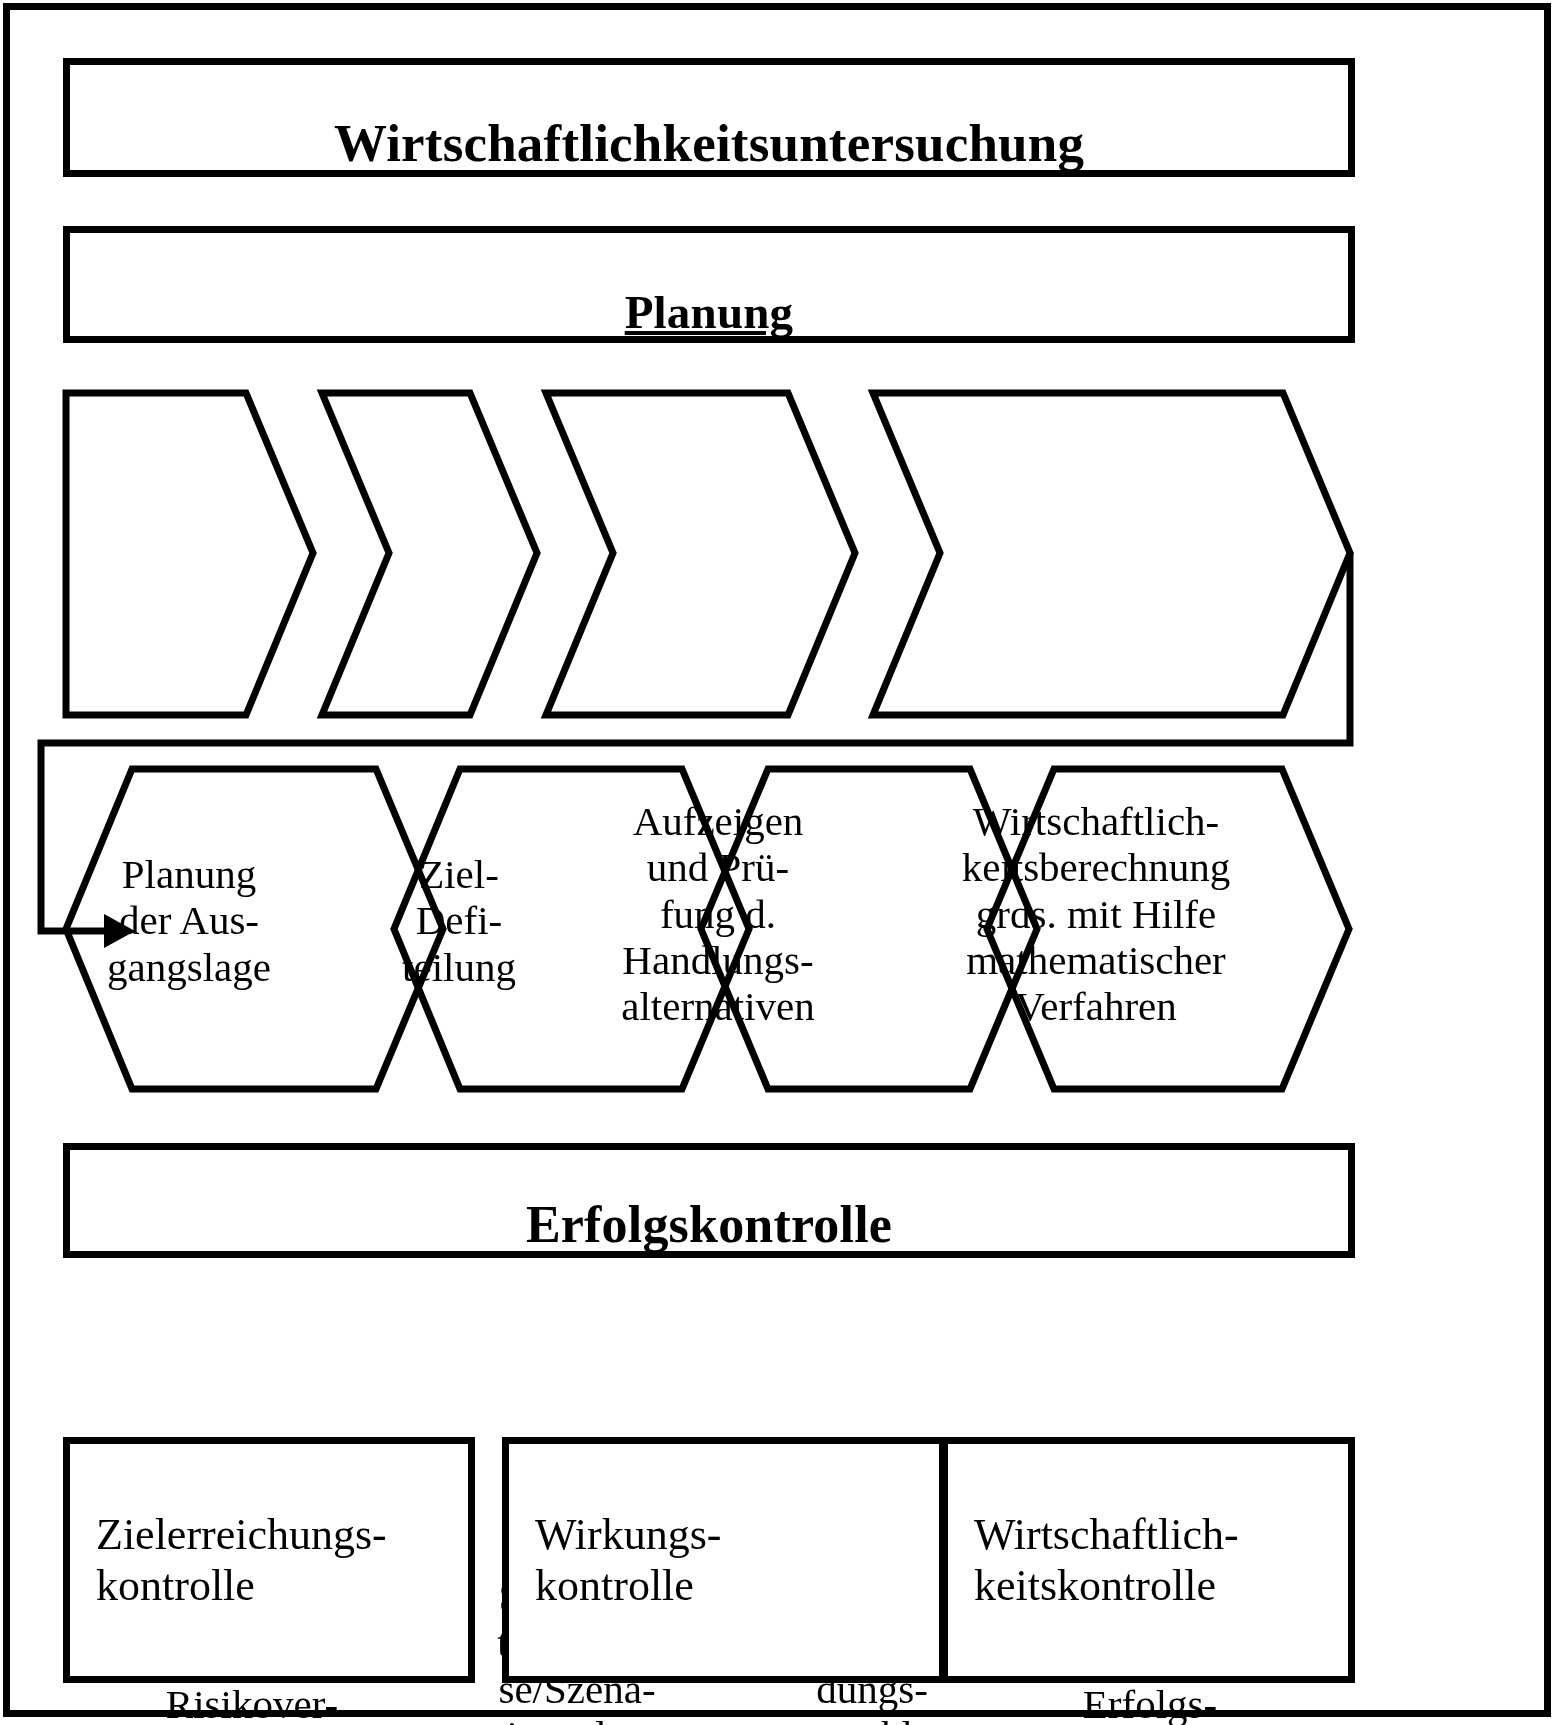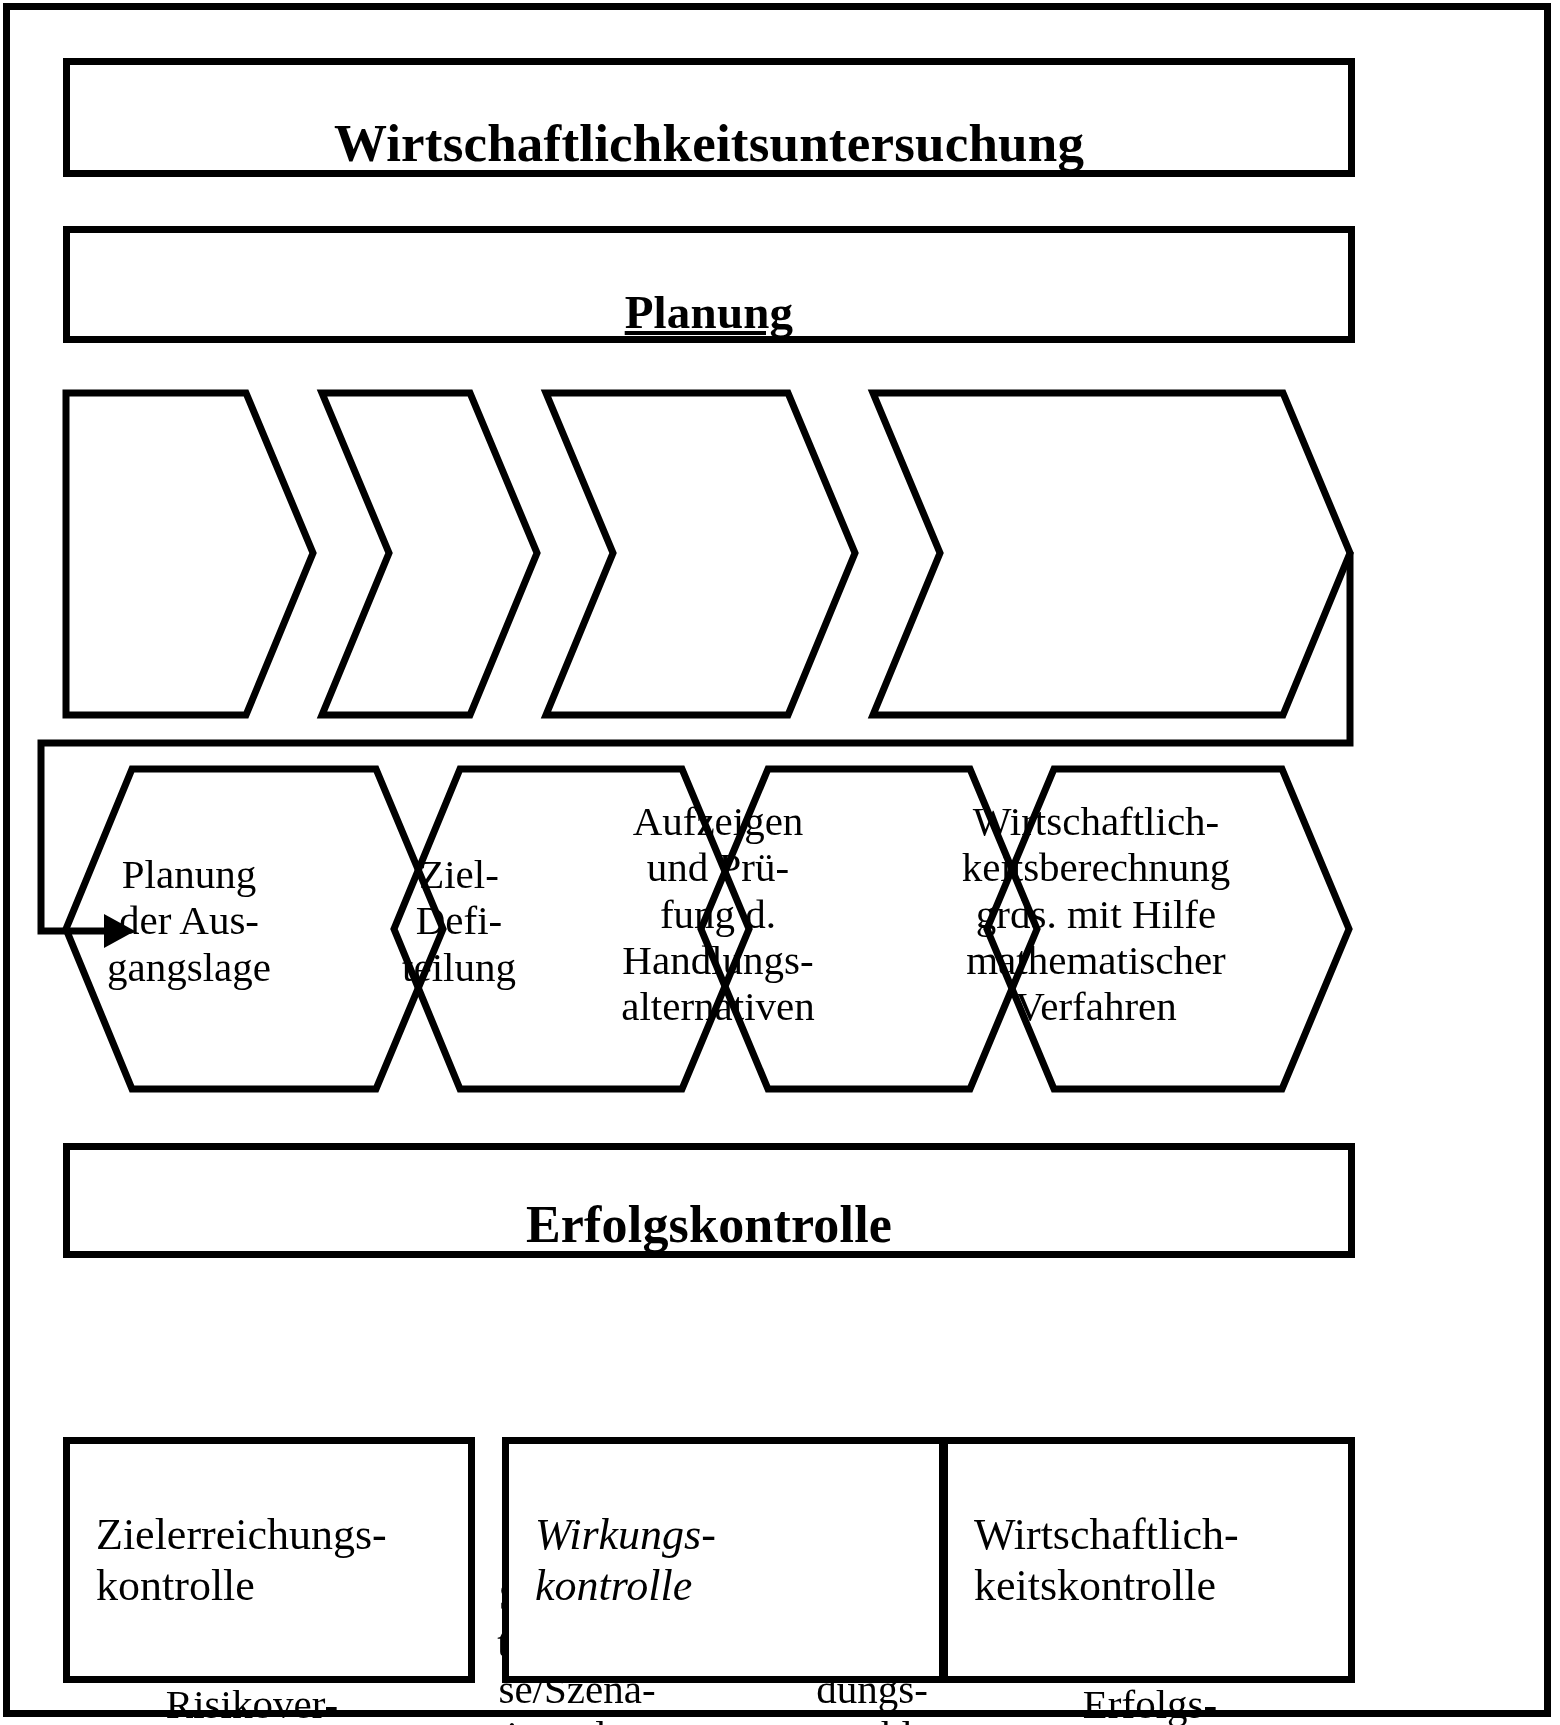--- a/index.html
+++ b/index.html
@@ -116,21 +116,21 @@
     left: 26px;
     top: 50%;
     transform: translateY(-50%);
     font-size: 44px;
     line-height: 1.16;
     white-space: pre-line;
     text-align: left;
   }
 
   #box-zielerreichung { left: 63px;  top: 1437px; width: 412px; height: 246px; font-family: Liberation Serif, serif; }
-  #box-wirkung        { left: 502px; top: 1437px; width: 444px; height: 246px; font-style: italic; }
+  #box-wirkung        { left: 502px; top: 1437px; width: 444px; height: 246px; }
   #box-wirtschaftlichkeit { left: 941px; top: 1437px; width: 414px; height: 246px; }
 </style>
 </head>
 <body>
 
 <div id="stage">
 
   <div id="outer-frame"></div>
 
   <div class="banner" id="box-title">

